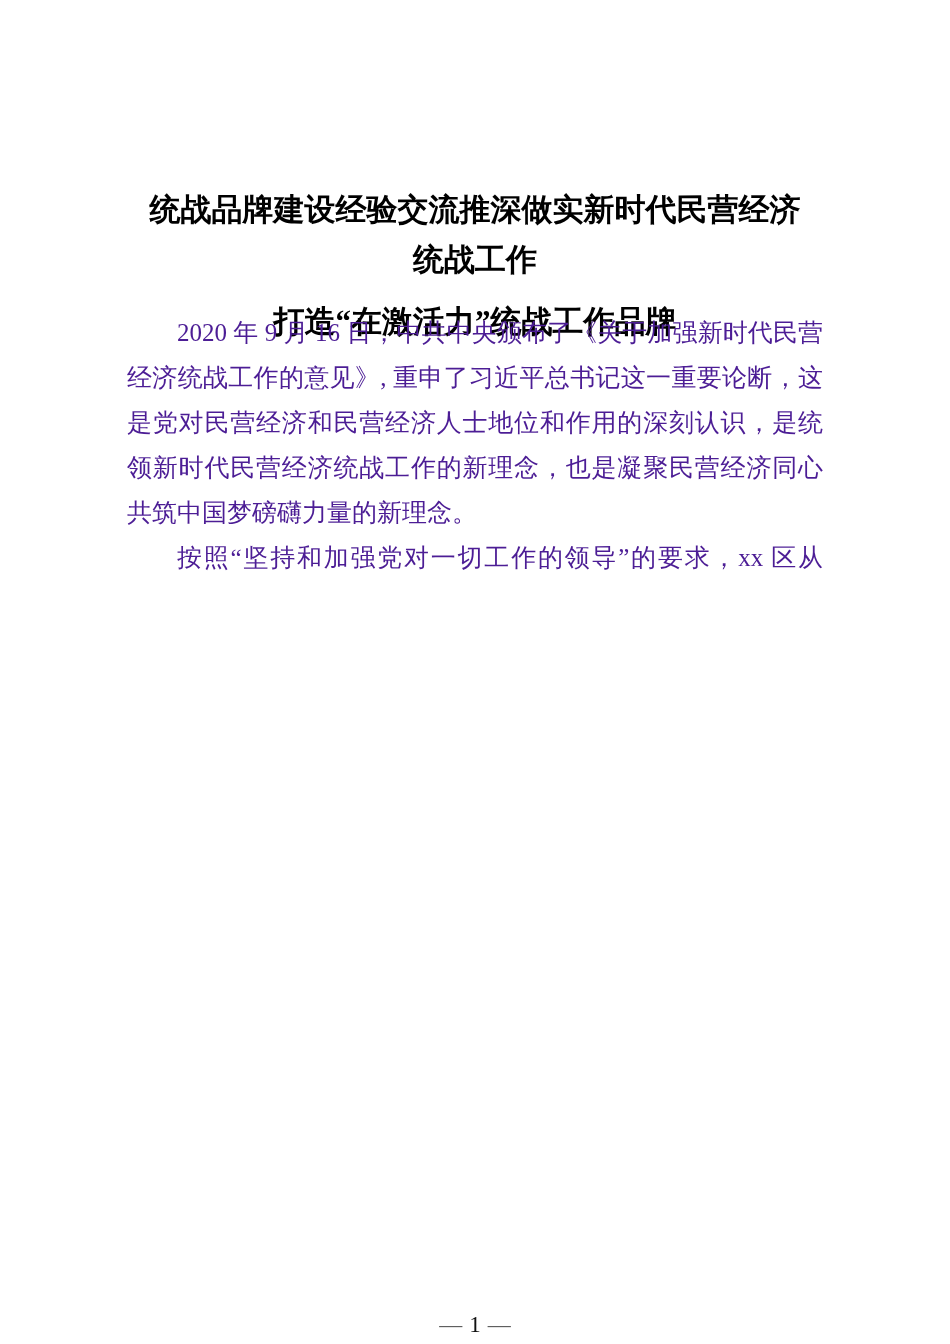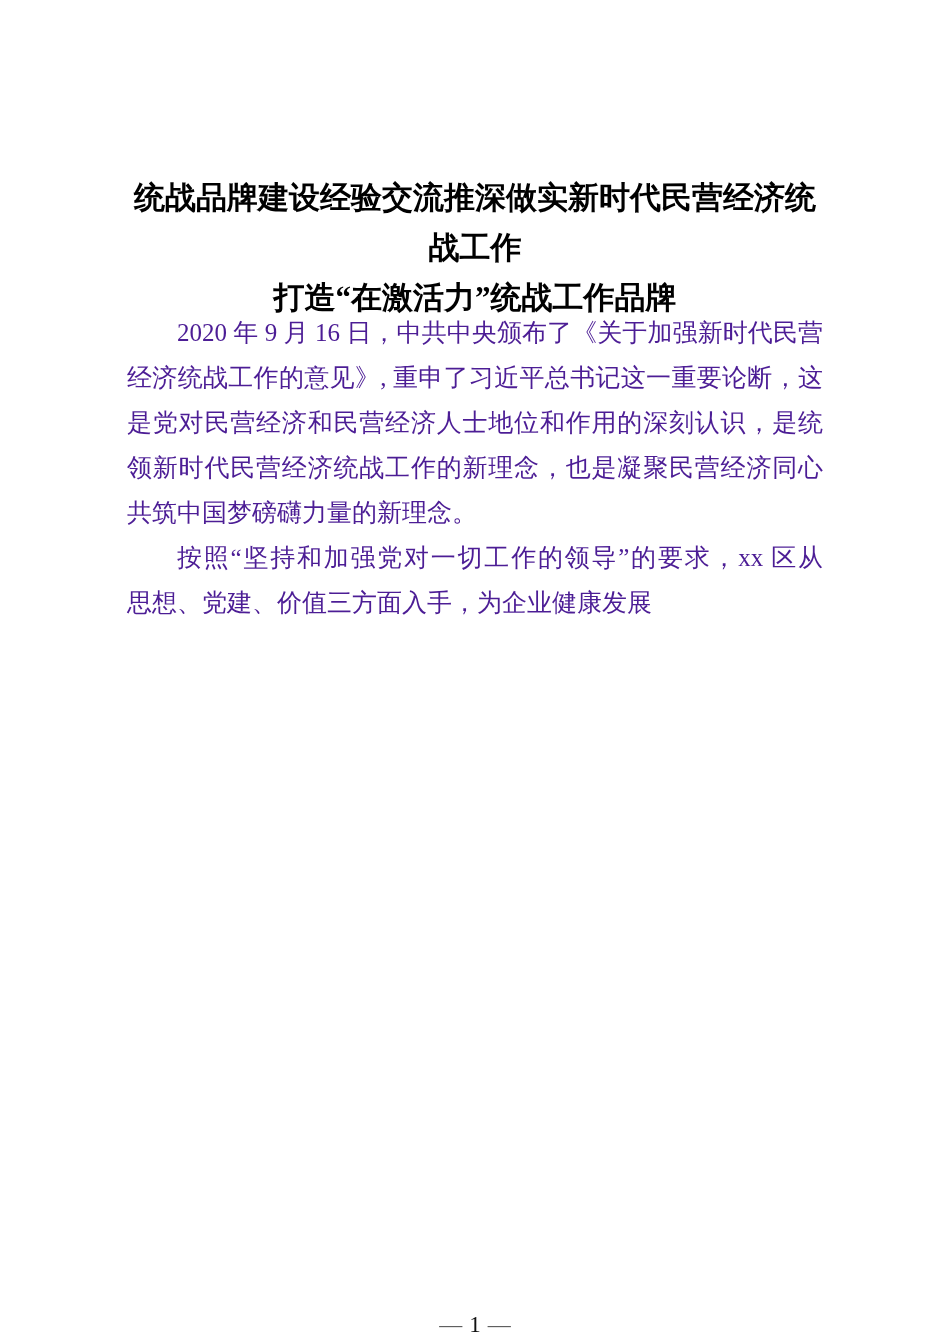--- a/index.html
+++ b/index.html
@@ -21,21 +21,21 @@
     left: 127px;
     top: 173px;
     width: 696px;
     text-align: center;
     font-weight: bold;
     font-size: 31px;
     line-height: 50px;
     color: #000000;
   }
   .doc-title, .doc-subtitle {
-    margin: 0;
+    margin: 12px;
     font-size: 31px;
     font-weight: bold;
   }
   .body-block {
     position: absolute;
     left: 127px;
     top: 310px;
     width: 696px;
     font-size: 25px;
     line-height: 45px;
@@ -78,20 +78,19 @@
 <div class="page">
 
   <div class="heading-block">
     <div class="doc-title">统战品牌建设经验交流推深做实新时代民营经济统战工作</div>
     <div class="doc-subtitle">打造“在激活力”统战工作品牌</div>
   </div>
 
   <div class="body-block">
     <p class="para indent">2020 年 9 月 16 日，中共中央颁布了《关于加强新时代民营经济统战工作的意见》, 重申了习近平总书记这一重要论断，这是党对民营经济和民营经济人士地位和作用的深刻认识，是统领新时代民营经济统战工作的新理念，也是凝聚民营经济同心共筑中国梦磅礴力量的新理念。</p>
     <p class="para indent force-justify">按照“坚持和加强党对一切工作的领导”的要求，xx 区从</p>
-    <p class="para">思想、党建、价值三方面入手，为企业健康发展</p>
   </div>
 
   <div class="page-footer">
     <span class="dash">—</span><span class="num">1</span><span class="dash">—</span>
   </div>
 
 </div>
 
 </body></html>

